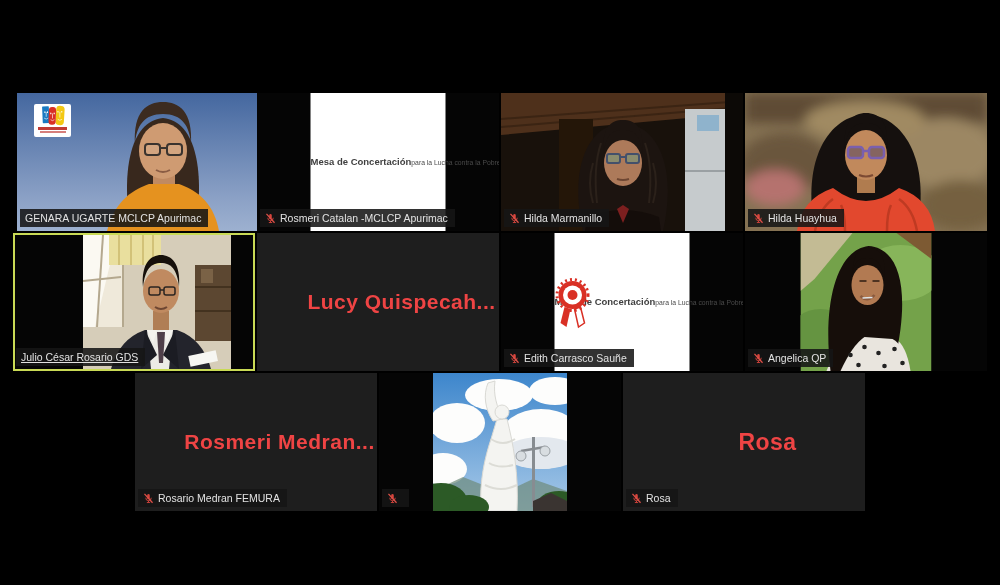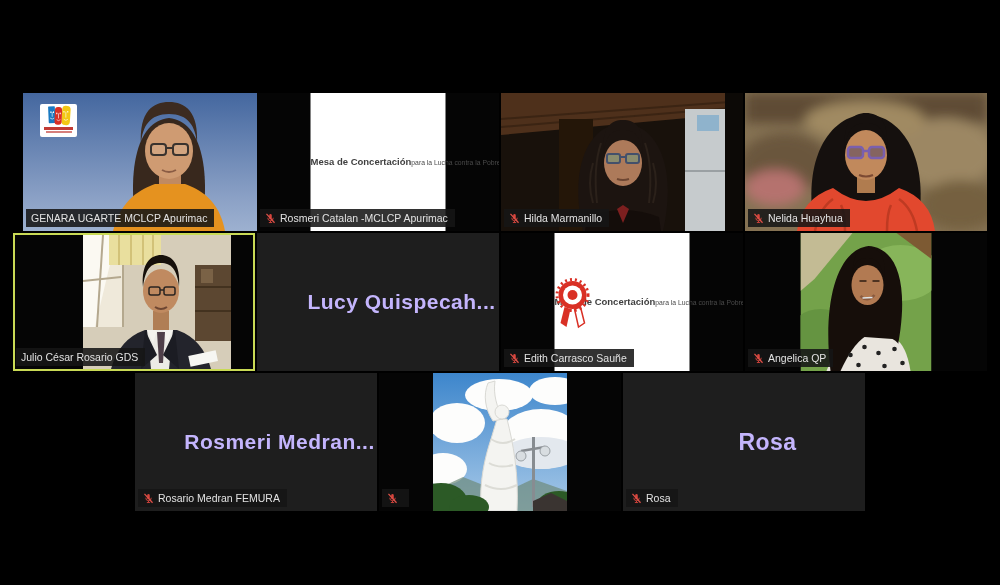--- a/index.html
+++ b/index.html
@@ -4,40 +4,40 @@
 <style>
   html,body{margin:0;padding:0;background:#000;}
   body{width:1000px;height:585px;overflow:hidden;font-family:"Liberation Sans",sans-serif;position:relative;}
   .stage{position:absolute;left:0;top:0;width:1000px;height:585px;background:#000;}
   .tile{position:absolute;width:242px;height:138px;background:#1e1e1e;overflow:hidden;box-sizing:border-box;}
   .tile.media{background:#050505;}
   .tile.active{border:2.5px solid #c9da55;}
   .fillsvg{position:absolute;left:0;top:0;display:block;}
   .label{position:absolute;left:3px;bottom:4px;display:flex;align-items:center;background:rgba(22,22,22,.88);color:#e2e2e2;font-size:10.5px;line-height:18px;height:18px;padding:0 7px 0 5px;z-index:6;white-space:nowrap;}
   .label .mic{display:inline-flex;margin-right:4px;align-items:center;}
-  .center-name{position:absolute;inset:0;display:flex;align-items:center;justify-content:center;color:#c4b5fd;font-weight:bold;font-size:21px;letter-spacing:.5px;z-index:2;margin-left:47px;}
+  .center-name{position:absolute;inset:0;display:flex;align-items:center;justify-content:center;color:#ef4444;font-weight:bold;font-size:21px;letter-spacing:.5px;z-index:2;margin-left:47px;}
   .center-name.big{font-size:23px;}
   .card{position:absolute;top:0;bottom:0;left:50%;transform:translateX(-50%);width:135px;background:#fff;display:flex;align-items:center;padding:3px 0 4px;box-sizing:border-box;z-index:1;}
   .card .ltitle{font-weight:bold;font-size:9.5px;color:#3f3f3f;white-space:nowrap;}
   .card .lsub{font-size:6.8px;color:#4a4a4a;margin-top:1px;white-space:nowrap;}
   .card .redbar{height:4px;background:#d93025;width:118px;margin-top:3px;}
   .card .region{font-weight:bold;font-size:14px;color:#0c0c0c;letter-spacing:1.5px;margin-top:16px;white-space:nowrap;}
   .rosette{position:absolute;left:-2px;top:44px;z-index:3;}
   .minicard{position:absolute;left:17px;top:11px;width:37px;height:33px;background:#fff;border-radius:2px;z-index:4;display:flex;flex-direction:column;align-items:center;padding-top:1px;box-sizing:border-box;}
   .minicap1{width:29px;height:3px;background:#c23b34;margin-top:1px;}
   .minicap2{width:26px;height:2px;background:#c23b34;opacity:.65;margin-top:1px;}
   .photo{position:absolute;top:0;bottom:0;left:50%;transform:translateX(-50%);overflow:hidden;}
   .inner-video{position:absolute;top:0;bottom:0;left:68px;width:148px;overflow:hidden;background:#111;}
 </style>
 </head>
 <body>
 
 <div class="stage">
 
-  <div class="tile media" style="left:23px;top:93px;">
+  <div class="tile media" style="left:17px;top:93px;">
     <svg class="fillsvg" width="242" height="138">
       <defs>
           <linearGradient id="gsky" x1="0" y1="0" x2="0" y2="1">
         <stop offset="0" stop-color="#44679f"></stop>
             <stop offset=".75" stop-color="#8aa0c5"></stop>
             <stop offset="1" stop-color="#9db1d0"></stop>
       </linearGradient>
         </defs>
       <rect width="242" height="138" fill="url(#gsky)"></rect>
       <path d="M114 138 C104 82 112 28 146 25 C180 28 188 82 178 138 Z" fill="#38281d"></path>
@@ -181,21 +181,21 @@
     <div class="label">
       <span class="mic">
         <svg viewBox="0 0 12 12" width="11" height="11">
             <rect x="4.6" y="1.2" width="2.8" height="5.6" rx="1.4" fill="#d6443c"></rect>
             <path d="M3 5.2a3 3.2 0 0 0 6 0" fill="none" stroke="#d6443c" stroke-width="1"></path>
             <line x1="6" y1="8.4" x2="6" y2="10" stroke="#d6443c" stroke-width="1"></line>
             <line x1="4.2" y1="10.4" x2="7.8" y2="10.4" stroke="#d6443c" stroke-width="1"></line>
             <line x1="1.6" y1="1" x2="10.4" y2="10.6" stroke="#e05048" stroke-width="1.4"></line>
           </svg>
       </span>
-      <span>Nelida Huayhua</span>
+      <span>Hilda Huayhua</span>
     </div>
   </div>
 
   <div class="tile media active" style="left:13px;top:233px;">
     <div class="inner-video">
       <svg width="148" height="134" style="display:block">
         <rect width="148" height="134" fill="#d6cdb9"></rect>
         <rect x="0" y="0" width="40" height="92" fill="#efe9da"></rect>
         <polygon points="0,0 34,0 12,92 0,92" fill="#fbf9f2"></polygon>
         <g stroke="#b4a88e" stroke-width="2">
@@ -226,21 +226,21 @@
         <path d="M60 52 C58 28 68 20 78 20 C88 20 98 28 96 52 C94 34 88 28 78 28 C68 28 62 34 60 52 Z" fill="#16100b"></path>
         <g stroke="#2a2420" stroke-width="1.5" fill="none">
             <rect x="66" y="52" width="11" height="8" rx="2"></rect>
             <rect x="81" y="52" width="11" height="8" rx="2"></rect>
             <line x1="77" y1="55" x2="81" y2="55"></line>
           </g>
         <path d="M72 72 Q78 76 84 72" stroke="#6e4632" stroke-width="2" fill="none"></path>
         <rect x="106" y="118" width="28" height="11" fill="#f6f6f2" transform="rotate(-12 120 123)"></rect>
       </svg>
     </div>
-    <div class="label" style="left:1px;bottom:3px;">
+    <div class="label" style="left:1px;bottom:3px;text-decoration:underline;">
       <span>Julio César Rosario GDS</span>
     </div>
   </div>
 
   <div class="tile" style="left:257px;top:233px;">
     <div class="center-name">Lucy  Quispecah...</div>
   </div>
 
   <div class="tile media" style="left:501px;top:233px;">
     <div class="card">

